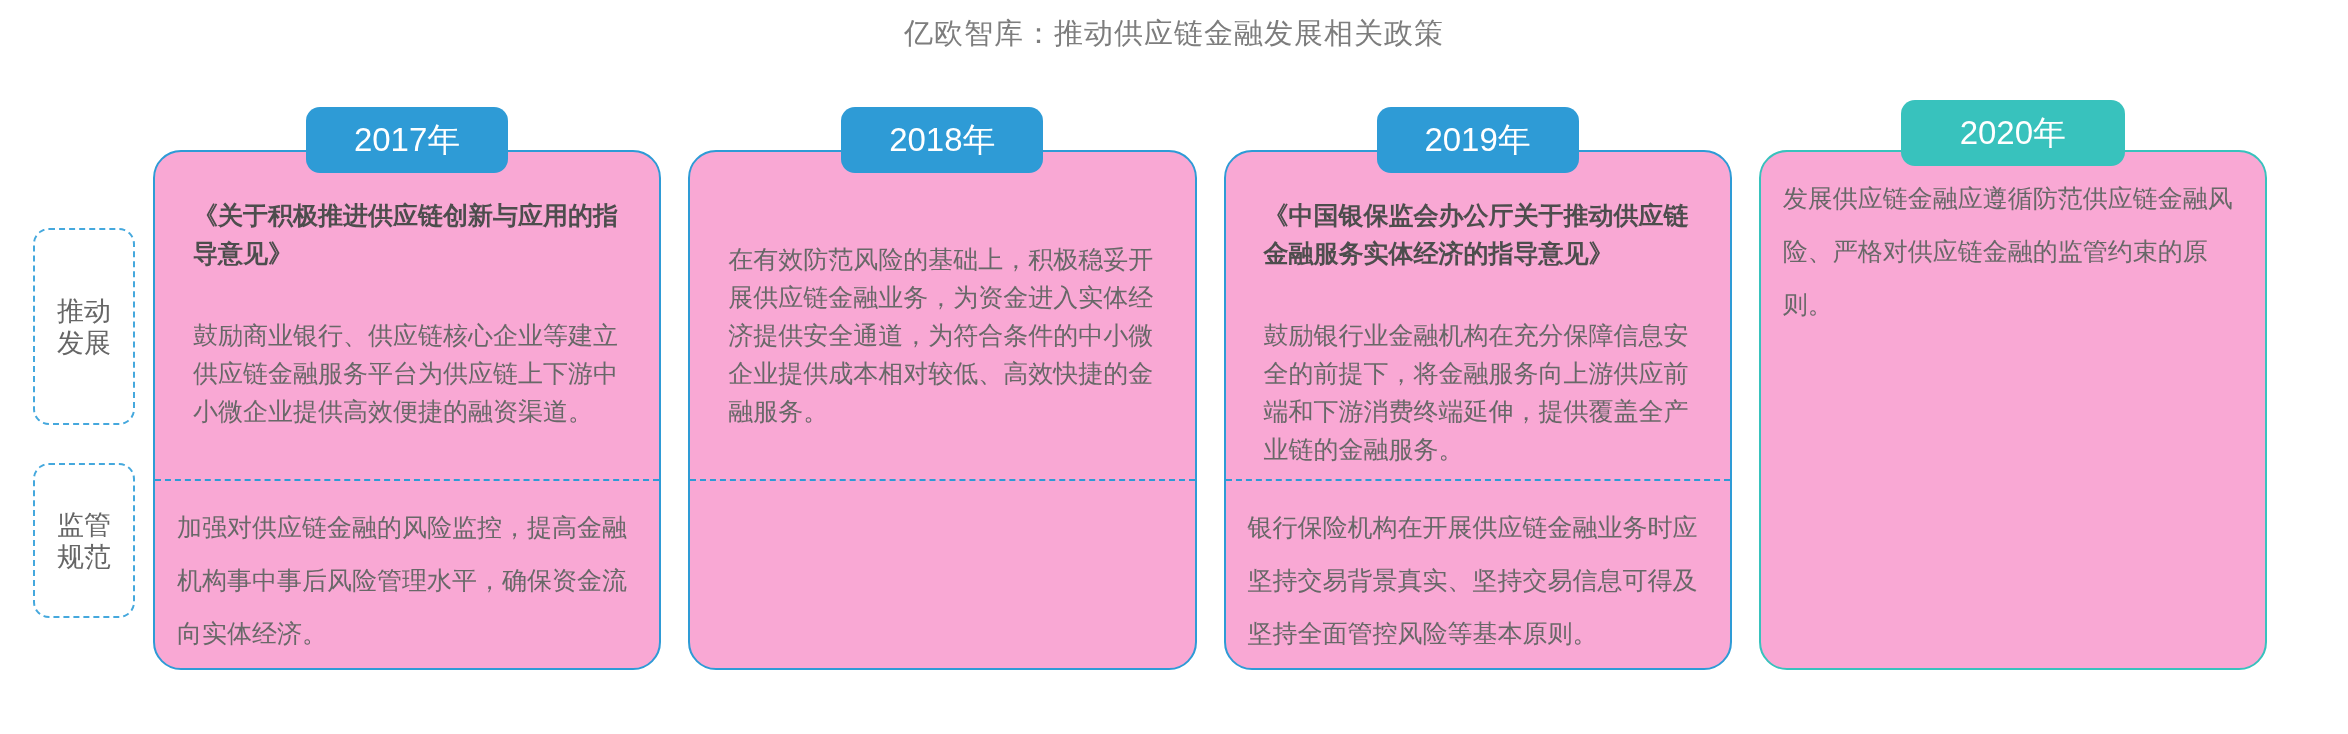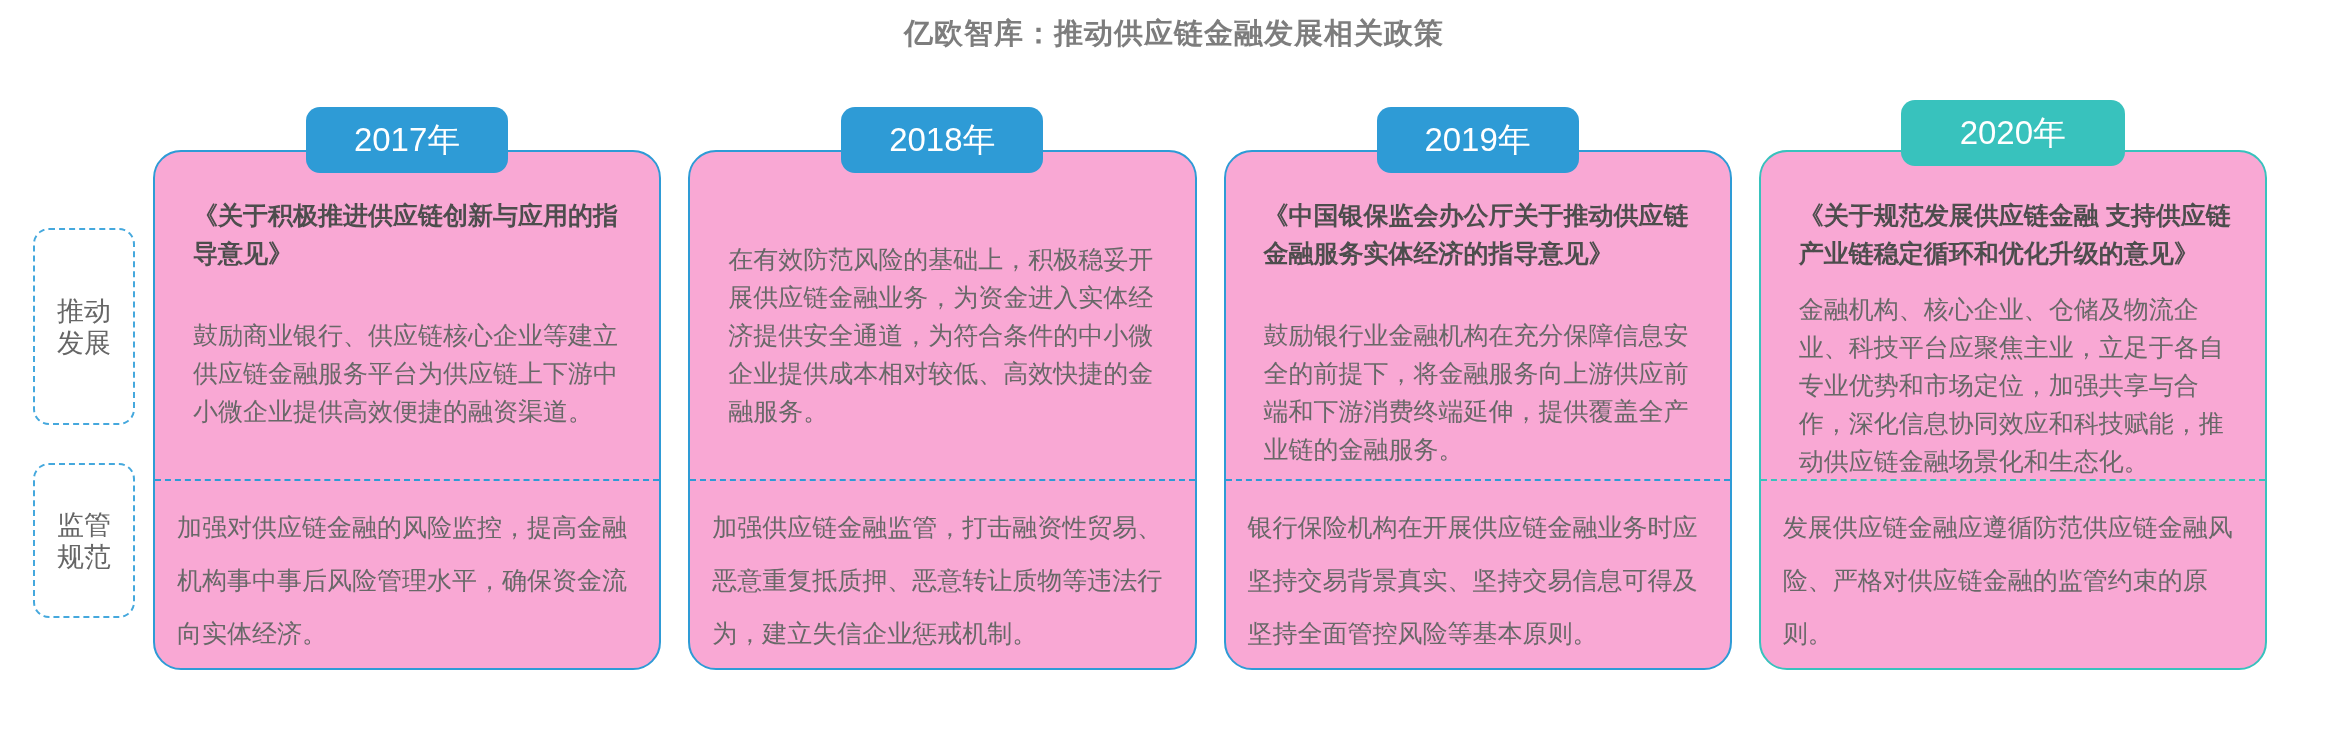--- a/index.html
+++ b/index.html
@@ -5,21 +5,21 @@
   html, body { margin: 0; padding: 0; }
   body {
     width: 2348px; height: 734px;
     background: #ffffff;
     position: relative;
     font-family: "Liberation Sans", "DejaVu Sans", sans-serif;
   }
   .main-title {
     position: absolute; top: 14px; left: 0; width: 100%;
     text-align: center;
-    font-size: 29px; color: #7d7d7d; letter-spacing: 1px; font-weight: bold;
+    font-size: 29px; color: #7d7d7d; letter-spacing: 1px;
   }
   .row-label {
     position: absolute; left: 33px; width: 102px;
     box-sizing: border-box;
     border: 2px dashed #45a8dd; border-radius: 16px;
     display: flex; align-items: center; justify-content: center;
     color: #666666; font-size: 27px; line-height: 32px;
     text-align: center; white-space: pre-line;
   }
   #row-label-promote { top: 228px; height: 197px; }
@@ -90,40 +90,33 @@
     <div class="sec-bottom">
       <div class="regulate-text">加强对供应链金融的风险监控，提高金融机构事中事后风险管理水平，确保资金流向实体经济。</div>
     </div>
   </div>
 
   <div class="card" style="border-color: rgb(46, 155, 214);">
     <div class="year-badge" style="background-color: rgb(46, 155, 214);">2018年</div>
     <div class="sec-top" style="border-bottom-color: rgb(46, 155, 214);">
       <div class="policy-desc">在有效防范风险的基础上，积极稳妥开展供应链金融业务，为资金进入实体经济提供安全通道，为符合条件的中小微企业提供成本相对较低、高效快捷的金融服务。</div>
     </div>
-    <div class="sec-bottom">
-      <div class="regulate-text">加强供应链金融监管，打击融资性贸易、恶意重复抵质押、恶意转让质物等违法行为，建立失信企业惩戒机制。</div>
-    </div>
   </div>
 
   <div class="card" style="border-color: rgb(46, 155, 214);">
     <div class="year-badge" style="background-color: rgb(46, 155, 214);">2019年</div>
     <div class="sec-top" style="border-bottom-color: rgb(46, 155, 214);">
       <div class="policy-title">《中国银保监会办公厅关于推动供应链金融服务实体经济的指导意见》</div>
       <div class="policy-desc">鼓励银行业金融机构在充分保障信息安全的前提下，将金融服务向上游供应前端和下游消费终端延伸，提供覆盖全产业链的金融服务。</div>
     </div>
     <div class="sec-bottom">
       <div class="regulate-text">银行保险机构在开展供应链金融业务时应坚持交易背景真实、坚持交易信息可得及坚持全面管控风险等基本原则。</div>
     </div>
   </div>
 
   <div class="card card-teal" style="border-color: rgb(56, 194, 189);">
     <div class="year-badge" style="background-color: rgb(56, 194, 189);">2020年</div>
-    <div class="sec-top" style="border-bottom-color: rgb(56, 194, 189);">
-      <div class="policy-title">《关于规范发展供应链金融 支持供应链产业链稳定循环和优化升级的意见》</div>
-      <div class="policy-desc">金融机构、核心企业、仓储及物流企业、科技平台应聚焦主业，立足于各自专业优势和市场定位，加强共享与合作，深化信息协同效应和科技赋能，推动供应链金融场景化和生态化。</div>
-    </div>
     <div class="sec-bottom">
       <div class="regulate-text">发展供应链金融应遵循防范供应链金融风险、严格对供应链金融的监管约束的原则。</div>
     </div>
   </div>
 
 </div>
 
 </body></html>

